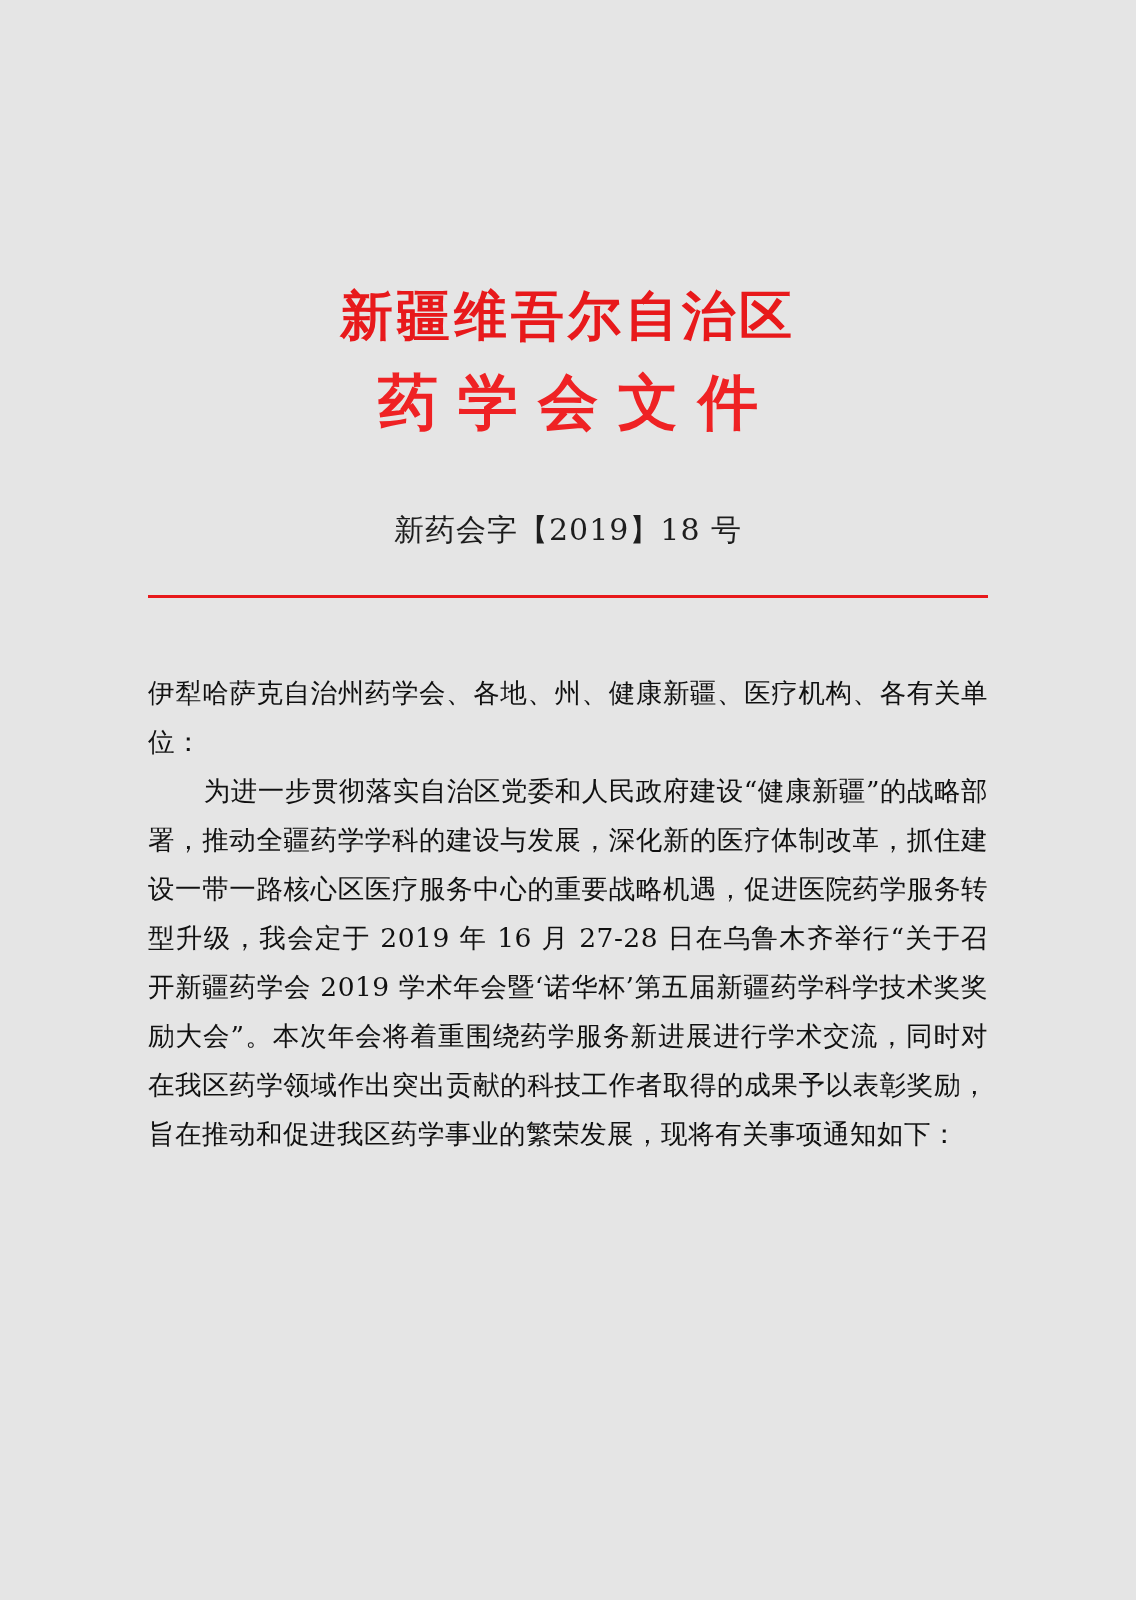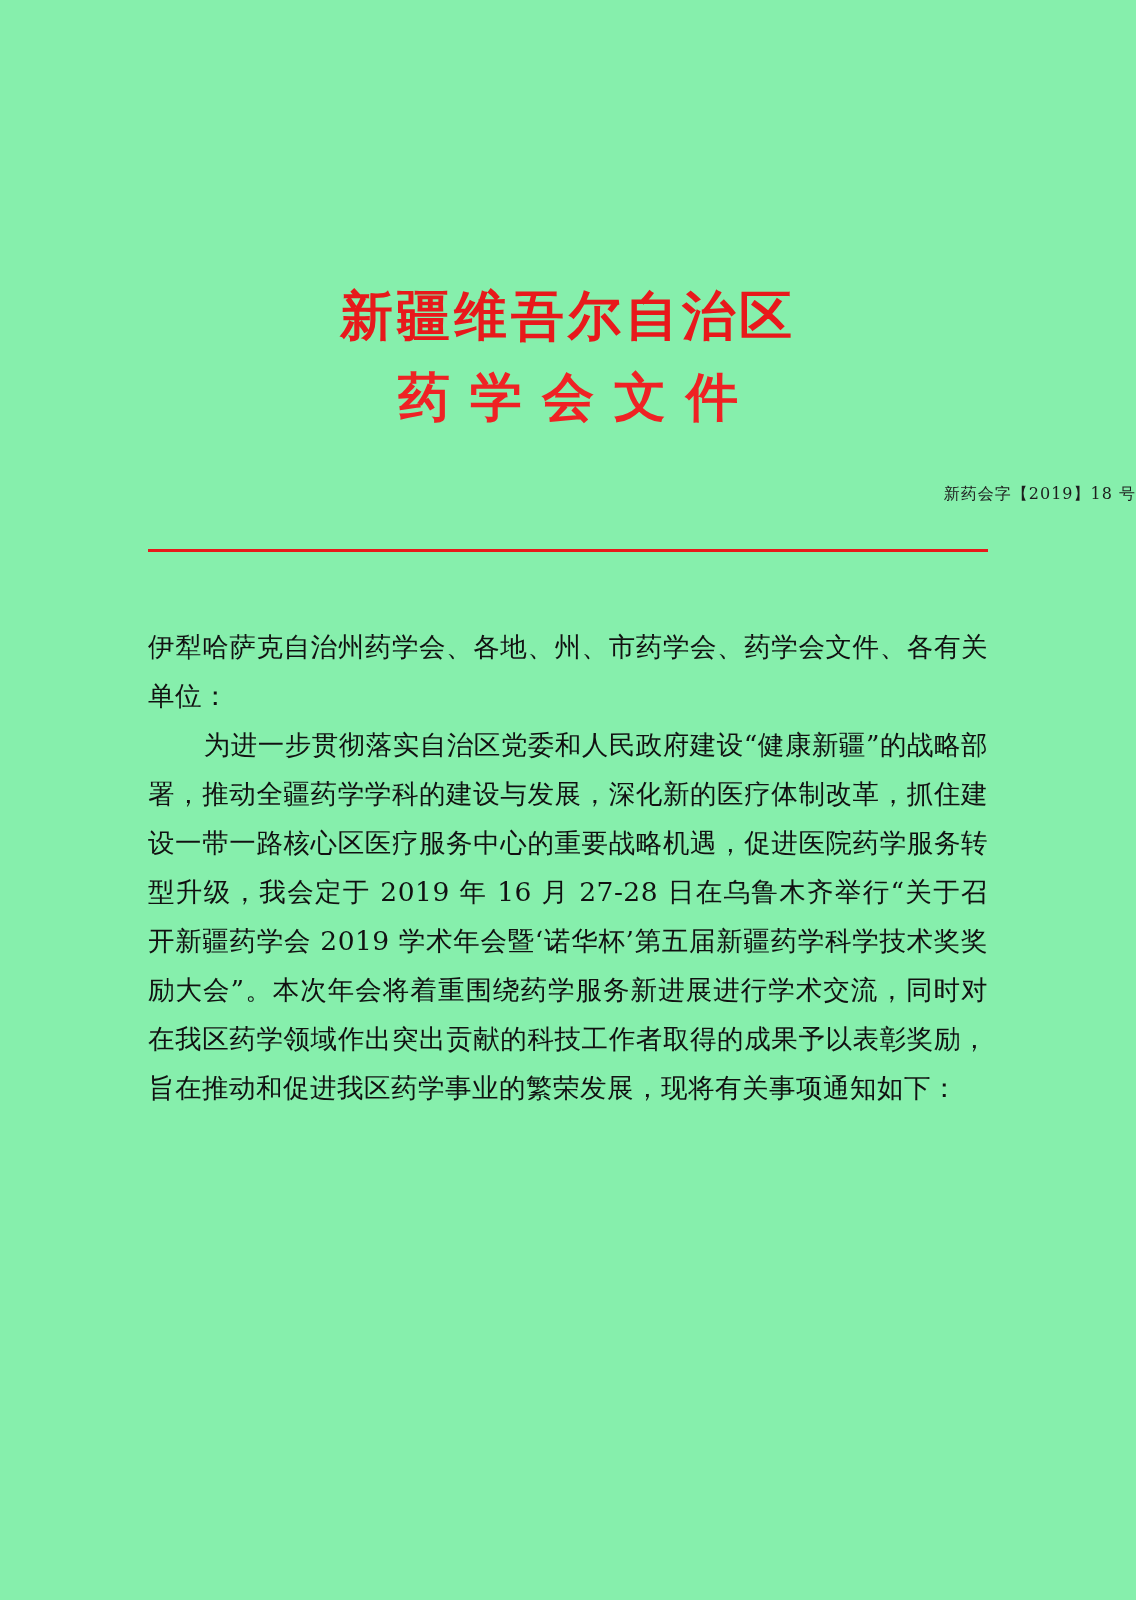--- a/index.html
+++ b/index.html
@@ -13,54 +13,54 @@
     font-family: "DejaVu Serif", "Liberation Serif", serif;
     color: #1a1a1a;
     position: relative;
     overflow: hidden;
   }
   .page {
     position: relative;
     width: 1136px;
     height: 1600px;
     box-sizing: border-box;
-    background: #86efac;
+    background: #e5e5e5;
   }
 
   
   .masthead {
     padding-top: 288px;
     text-align: center;
   }
   .masthead-line1 {
     color: #e8191b;
     font-family: "DejaVu Serif", "Liberation Serif", serif;
     font-weight: bold;
     font-size: 53px;
     letter-spacing: 4px;
     line-height: 1.05;
     white-space: nowrap;
   }
   .masthead-line2 {
     color: #ef2224;
     font-family: "DejaVu Serif", "Liberation Serif", serif;
     font-weight: bold;
-    font-size: 52px;
+    font-size: 60px;
     letter-spacing: 20px;
     line-height: 1.2;
     margin-top: 22px;
     padding-left: 20px;
     white-space: nowrap;
   }
 
   
   .docnum {
-    text-align: right;
-    margin-top: 56px;
-    font-size: 16px;
+    text-align: center;
+    margin-top: 72px;
+    font-size: 30px;
     letter-spacing: 1px;
     color: #1d1d1d;
     font-family: "DejaVu Serif", "Liberation Serif", serif;
   }
 
   
   .red-rule {
     margin: 44px auto 0 auto;
     width: 840px;
     height: 3px;
@@ -105,17 +105,17 @@
     <div class="masthead-line1">新疆维吾尔自治区</div>
     <div class="masthead-line2">药学会文件</div>
   </div>
 
   <div class="docnum">新药会字【2019】18 号</div>
 
   <div class="red-rule"></div>
 
 
   <div class="body-wrap">
-    <p>伊犁哈萨克自治州药学会、各地、州、市药学会、药学会文件、各有关单位：</p>
+    <p>伊犁哈萨克自治州药学会、各地、州、健康新疆、医疗机构、各有关单位：</p>
     <p class="indent">为进一步贯彻落实自治区党委和人民政府建设“健康新疆”的战略部署，推动全疆药学学科的建设与发展，深化新的医疗体制改革，抓住建设一带一路核心区医疗服务中心的重要战略机遇，促进医院药学服务转型升级，我会定于 2019 年 16 月 27-28 日在乌鲁木齐举行“关于召开新疆药学会 2019 学术年会暨‘诺华杯’第五届新疆药学科学技术奖奖励大会”。本次年会将着重围绕药学服务新进展进行学术交流，同时对在我区药学领域作出突出贡献的科技工作者取得的成果予以表彰奖励，旨在推动和促进我区药学事业的繁荣发展，现将有关事项通知如下：</p>
   </div>
 
 </div>
 
 </body></html>

